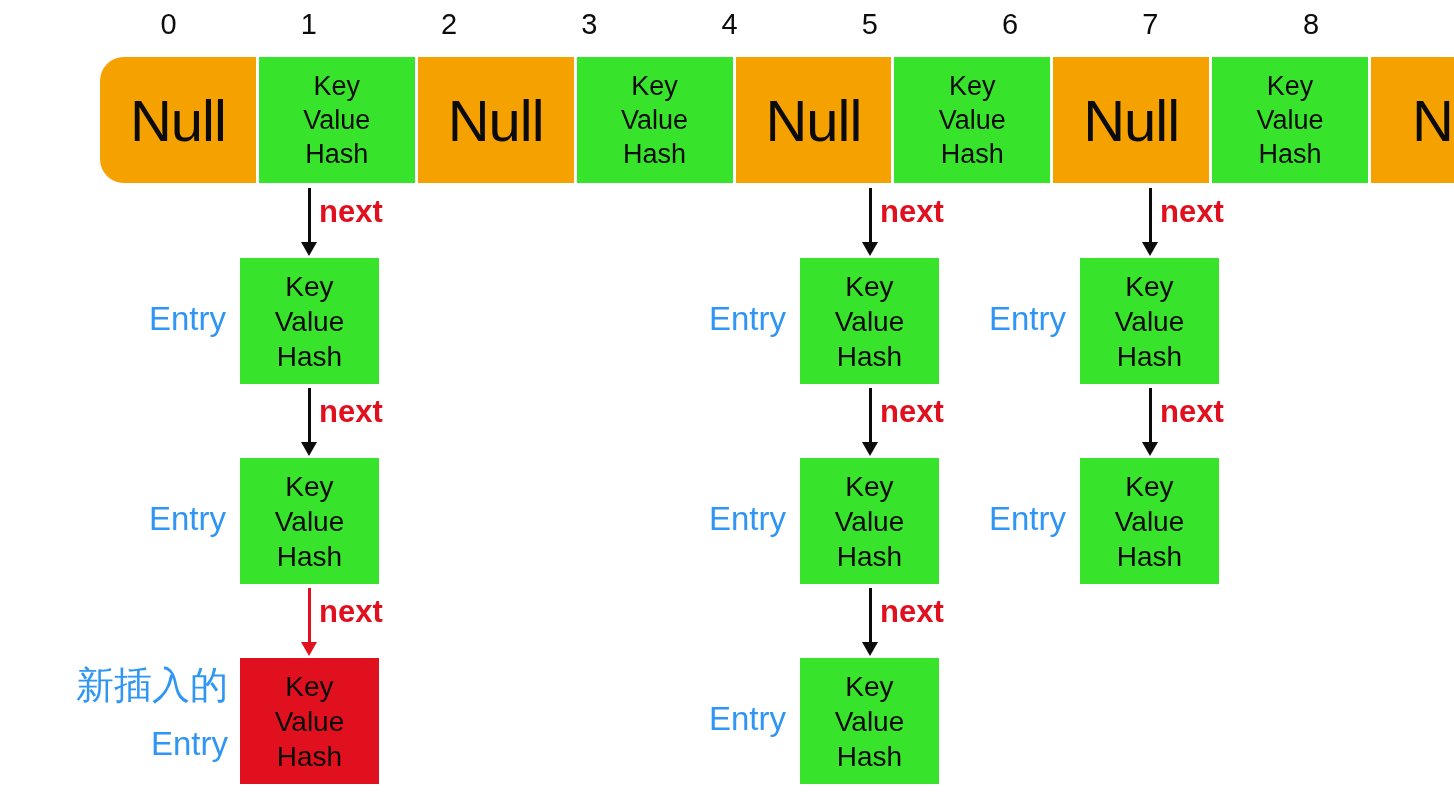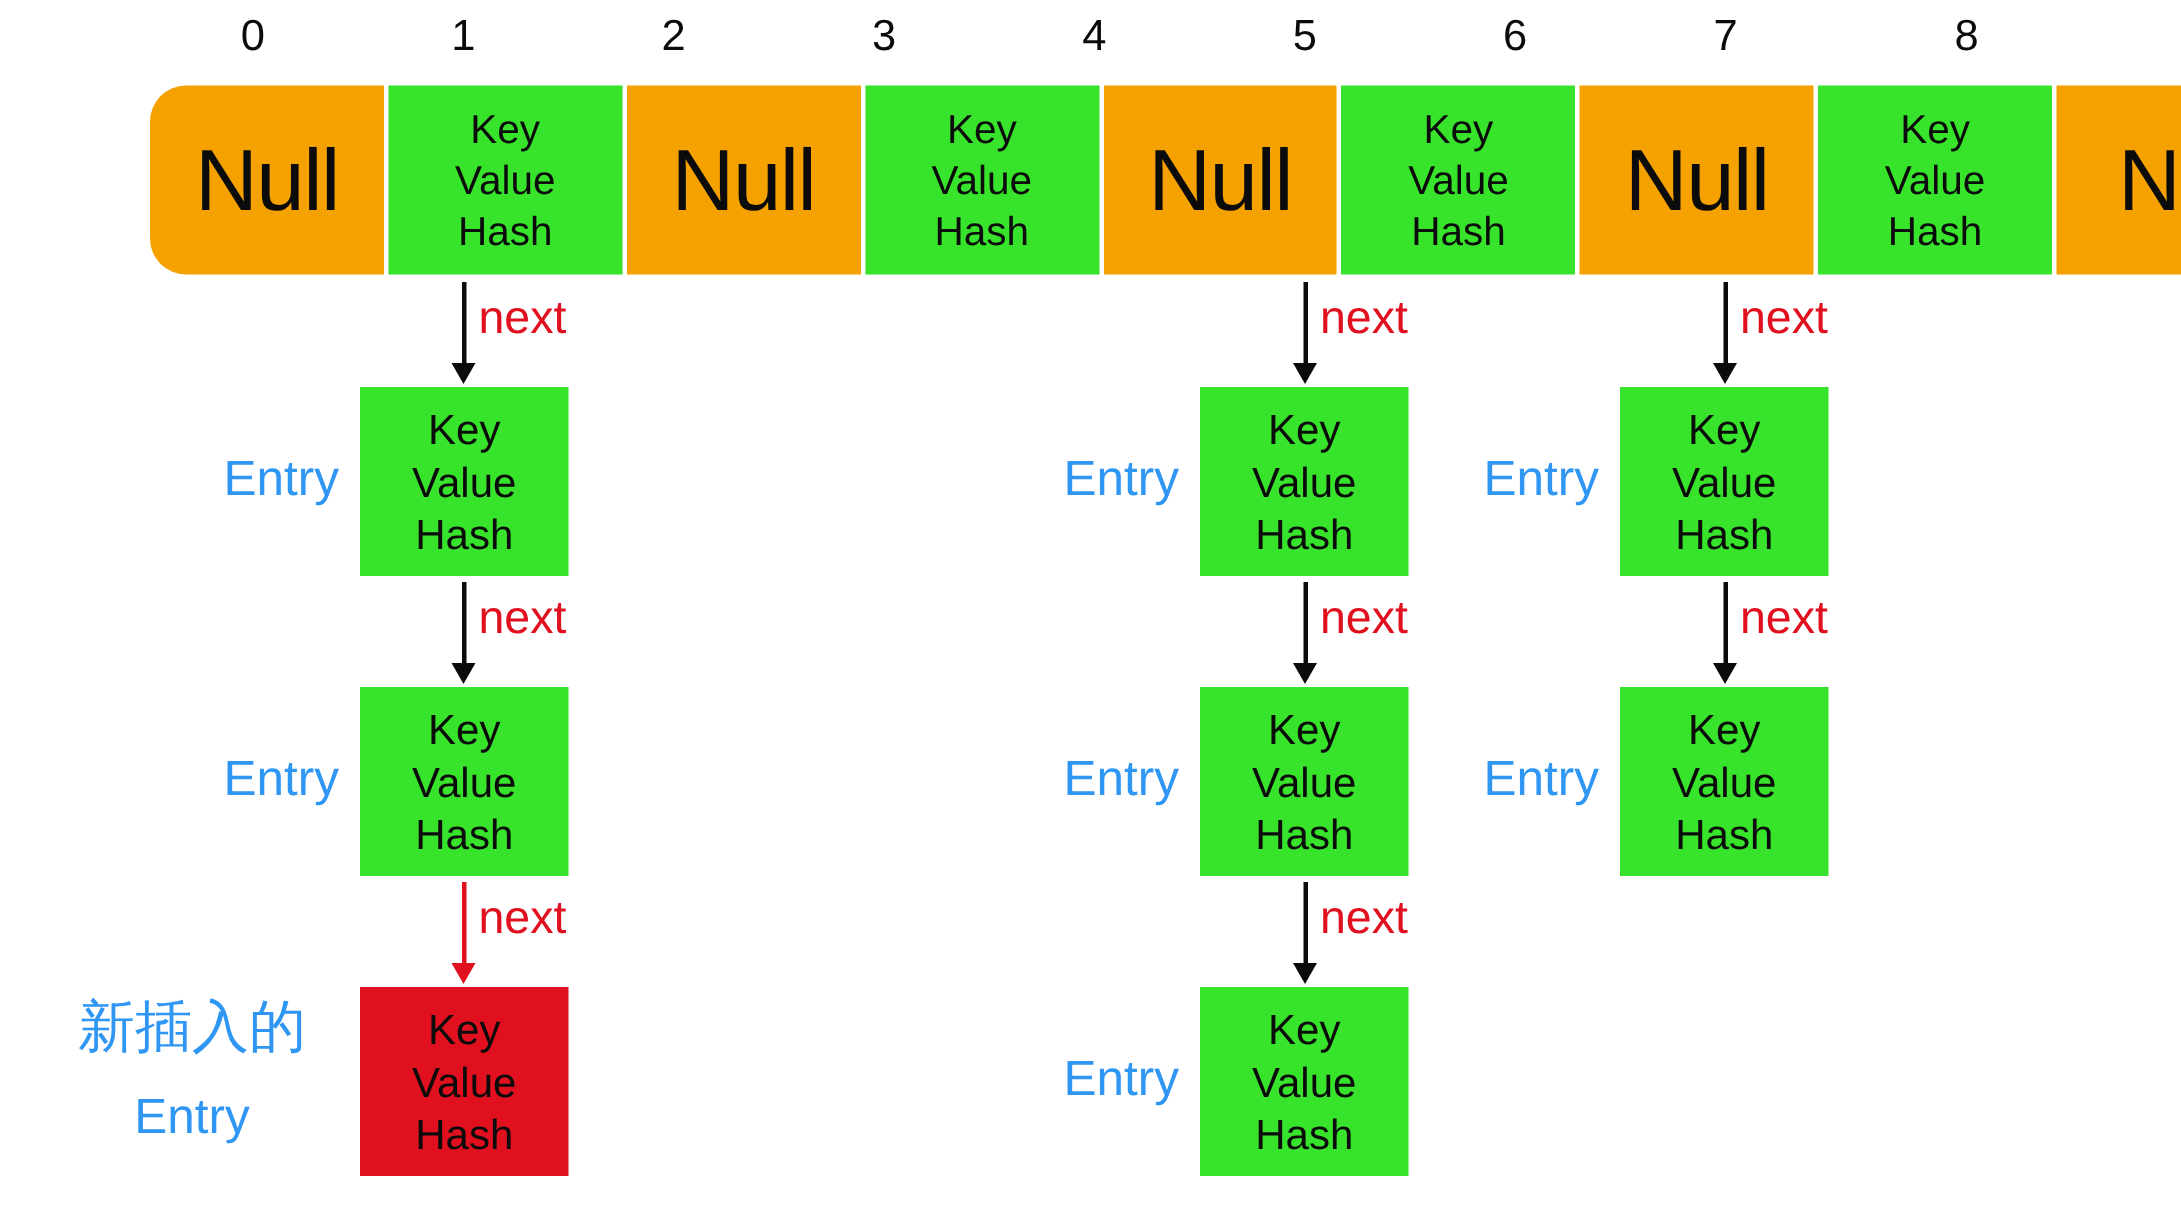--- a/index.html
+++ b/index.html
@@ -33,23 +33,23 @@
   .arrow .shaft{width:3px;flex:1;background:currentColor}
   .arrow .head{width:0;height:0;border-left:8px solid transparent;border-right:8px solid transparent;border-top:14px solid currentColor;margin-top:-1px}
 
   
   .node{position:absolute;width:139px;height:126px;background:var(--green);
         display:flex;align-items:center;justify-content:center;
         text-align:center;font-size:28px;line-height:35px;white-space:pre-line}
   .node.red{background:var(--red)}
 
   
-  .next-label{position:absolute;font-size:31px;font-weight:400;color:var(--red)}
+  .next-label{position:absolute;font-size:31px;font-weight:700;color:var(--red)}
   .entry-label{position:absolute;width:160px;text-align:right;font-size:33px;color:var(--blue)}
-  .new-entry-label{position:absolute;left:28px;top:660px;width:200px;text-align:center;color:var(--blue)}
+  .new-entry-label{position:absolute;left:28px;top:660px;width:200px;text-align:right;color:var(--blue)}
   .new-entry-label .l1{font-size:38px;line-height:50px}
   .new-entry-label .l2{font-size:33px;line-height:40px;margin-top:14px}
 
   
   .cA .arrow{left:301px}  .cA .node{left:240px}  .cA .next-label{left:319px}  .cA .entry-label{left:66px}
   .cB .arrow{left:862px}  .cB .node{left:800px}  .cB .next-label{left:880px}  .cB .entry-label{left:626px}
   .cC .arrow{left:1142px} .cC .node{left:1080px} .cC .next-label{left:1160px} .cC .entry-label{left:906px}
   
   .a1{top:188px}.a2{top:388px}.a3{top:588px}
   .n1{top:194px}.n2{top:394px}.n3{top:594px}

